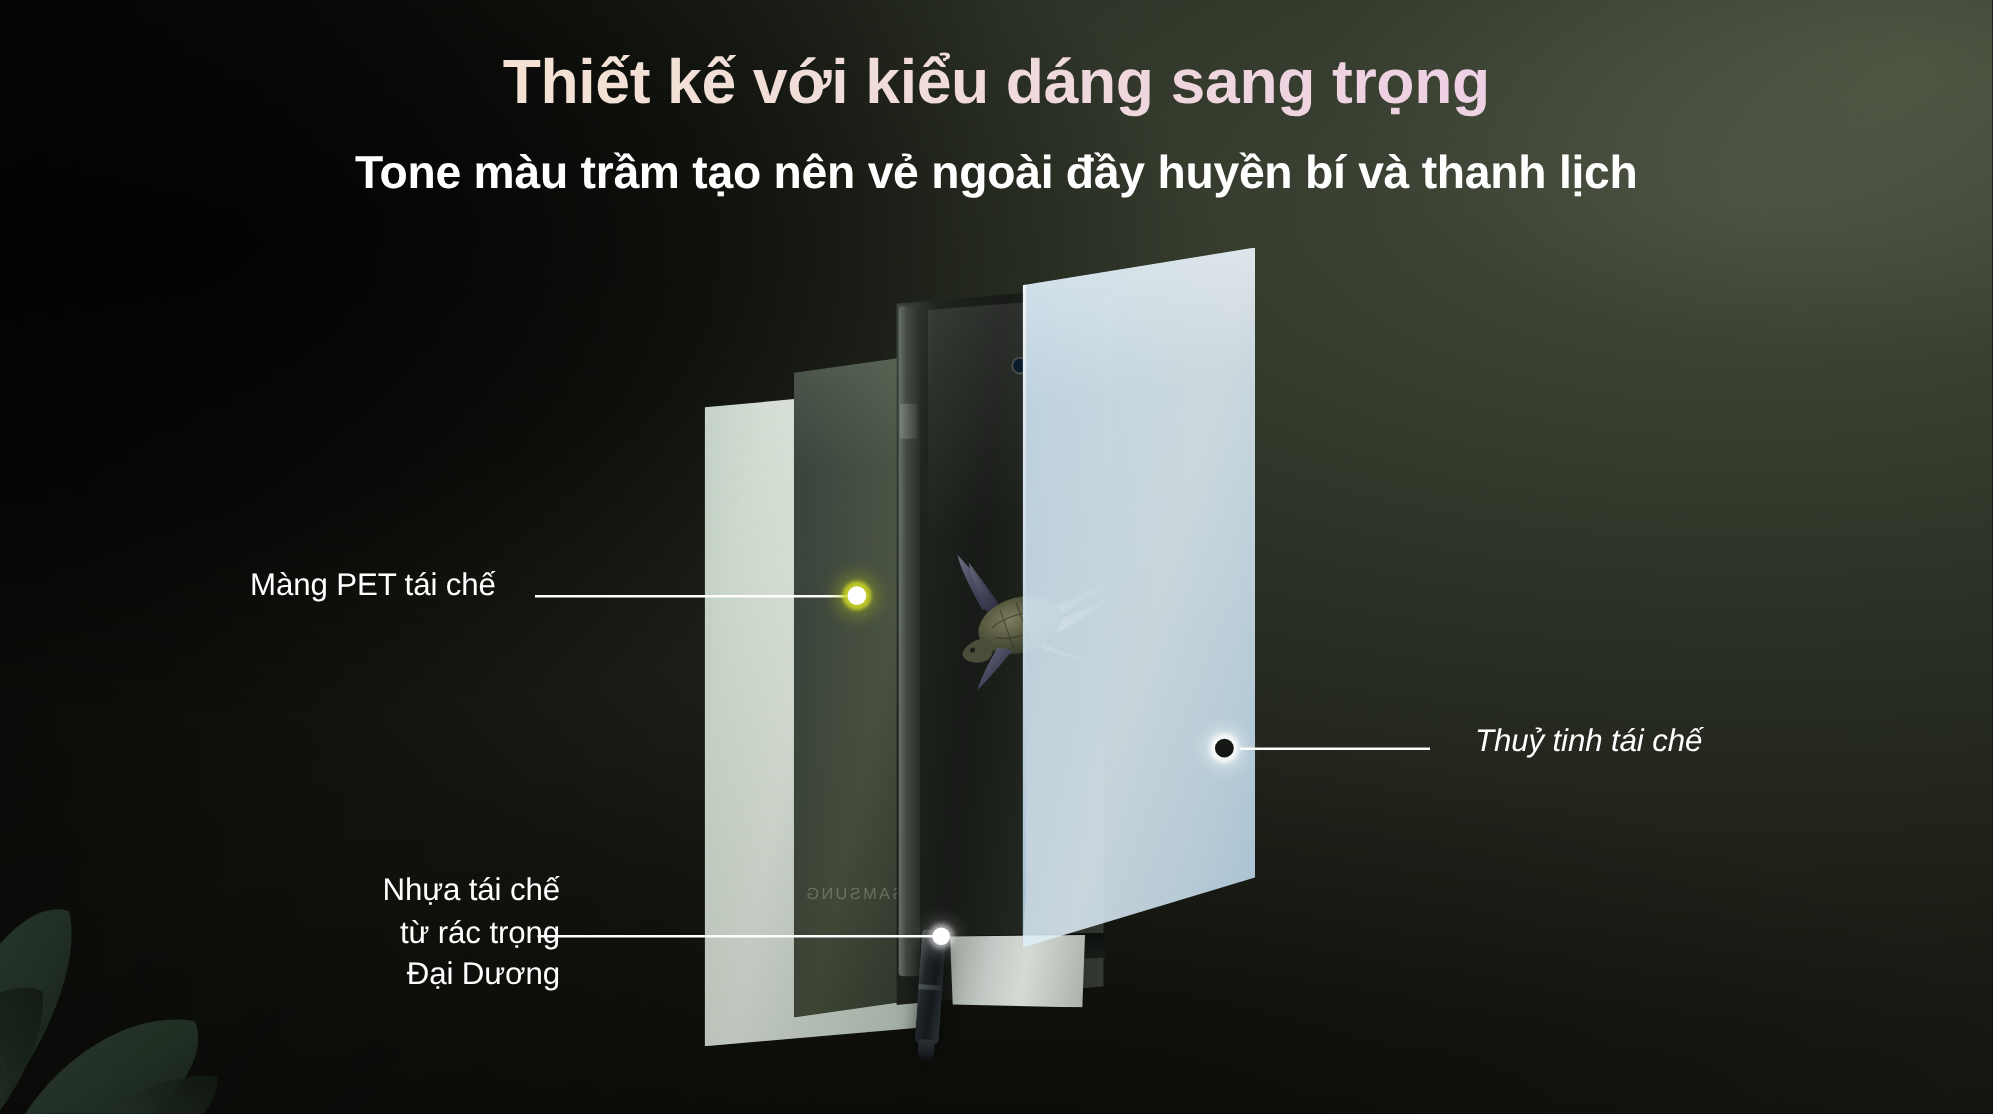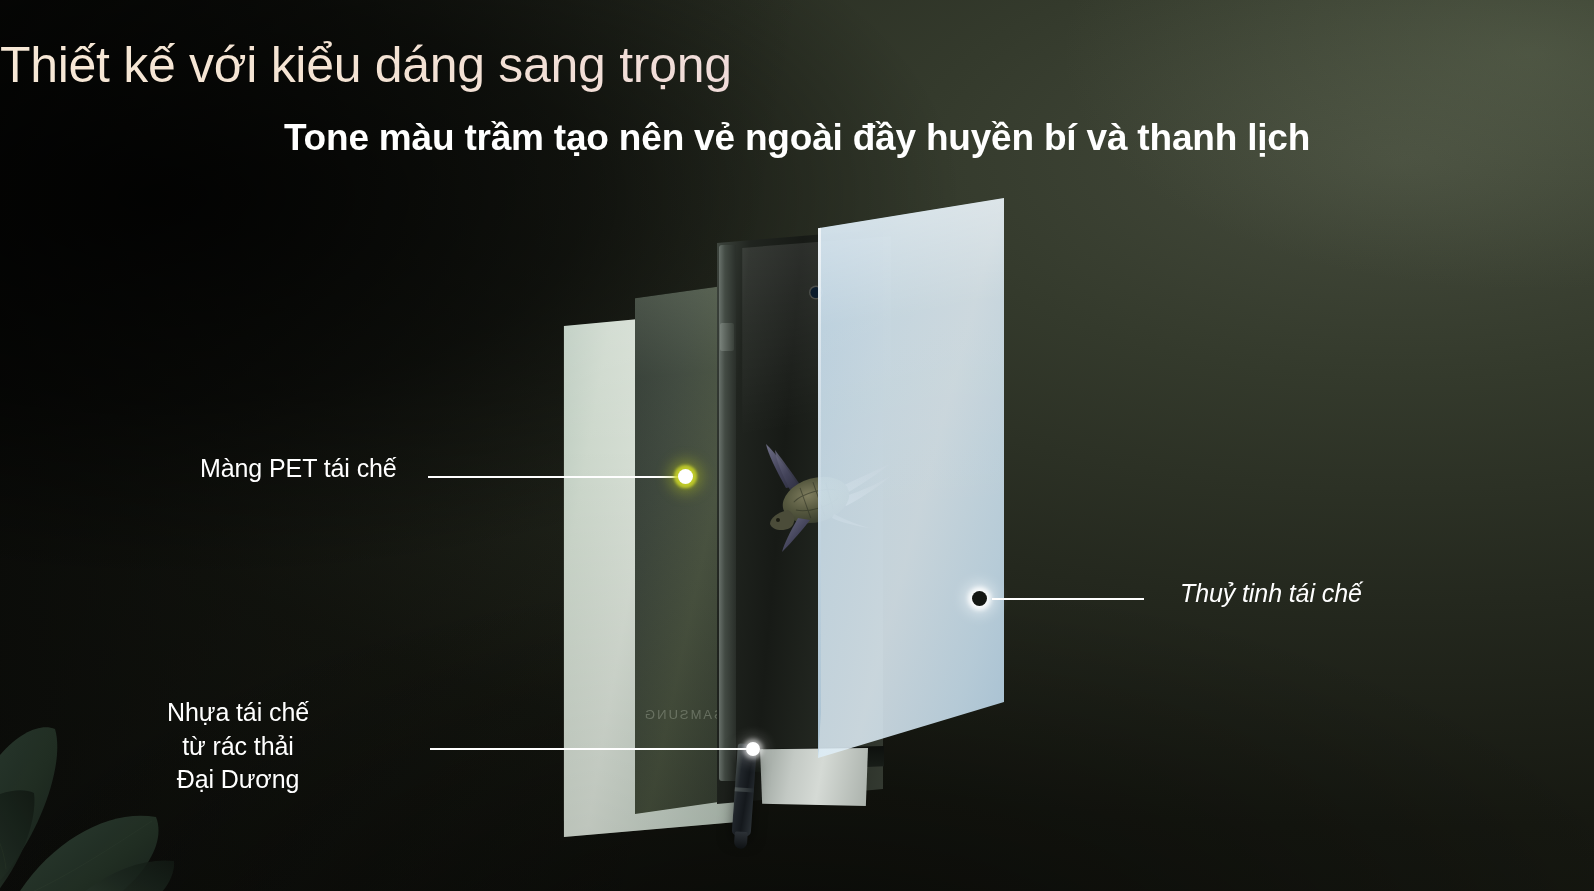--- a/index.html
+++ b/index.html
@@ -26,21 +26,22 @@
       linear-gradient(100deg, rgba(8,9,7,.88) 0%, rgba(8,9,7,.40) 22%, rgba(8,9,7,0) 46%);
   }
   .bg-glow {
     position:absolute; inset:0;
     background:radial-gradient(42% 38% at 96% 6%, rgba(120,132,104,.30) 0%, rgba(120,132,104,0) 70%);
   }
 
   
   .title {
     position:absolute; top:36px; left:0; width:100%;
-    font-size:50px; font-weight:normal; letter-spacing:-.3px;
+    text-align:center;
+    font-size:50px; font-weight:bold; letter-spacing:-.3px;
     background:linear-gradient(90deg,#f7e8d6 0%,#f4e3d3 22%,#f0dbda 48%,#eed2e2 70%,#ecc9e6 100%);
     -webkit-background-clip:text; background-clip:text;
     -webkit-text-fill-color:transparent; color:transparent;
     white-space:nowrap;
   }
   .subtitle {
     position:absolute; top:117px; left:0; width:100%;
     text-align:center;
     font-size:37px; font-weight:bold; color:#ffffff;
     letter-spacing:-.2px; white-space:nowrap;
@@ -180,21 +181,21 @@
     background:linear-gradient(180deg,rgba(255,255,255,.7),rgba(140,175,200,.5));
     clip-path:polygon(0% 5.4%, 100% 4.6%, 100% 92%, 0% 100%);
   }
 
   
   .callout-label{
     position:absolute; color:#ffffff; font-size:25px; line-height:1.34;
     letter-spacing:-.1px; white-space:nowrap;margin-left:28px;
   }
   .lbl-pet   { left:172px; top:452px; }
-  .lbl-plastic{ left:0px; top:696px; width:420px; text-align:center; }
+  .lbl-plastic{ left:0px; top:696px; width:420px; text-align:right; }
   .lbl-glass { left:1152px; top:577px;font-style:italic; }
 
   .leader{ position:absolute; height:2px; background:#ffffff; }
   .ld-pet     { left:428px; top:476px; width:256px; }
   .ld-plastic { left:430px; top:748px; width:322px; }
   .ld-glass   { left:992px; top:598px; width:152px; }
 
   .dot{ position:absolute; border-radius:50%; }
   .dot-pet{
     left:678px; top:469px; width:15px; height:15px;
@@ -330,21 +331,21 @@
   </div>
 
   <div class="callout-label lbl-pet">
     <div>Màng PET tái chế</div>
   </div>
   <div class="leader ld-pet"></div>
   <div class="dot dot-pet"></div>
 
   <div class="callout-label lbl-plastic">
     <div>Nhựa tái chế</div>
-    <div>từ rác thải</div>
+    <div>từ rác trọng</div>
     <div>Đại Dương</div>
   </div>
   <div class="leader ld-plastic"></div>
   <div class="dot dot-plastic"></div>
 
   <div class="callout-label lbl-glass">
     <div>Thuỷ tinh tái chế</div>
   </div>
   <div class="leader ld-glass"></div>
   <div class="dot dot-glass"></div>

